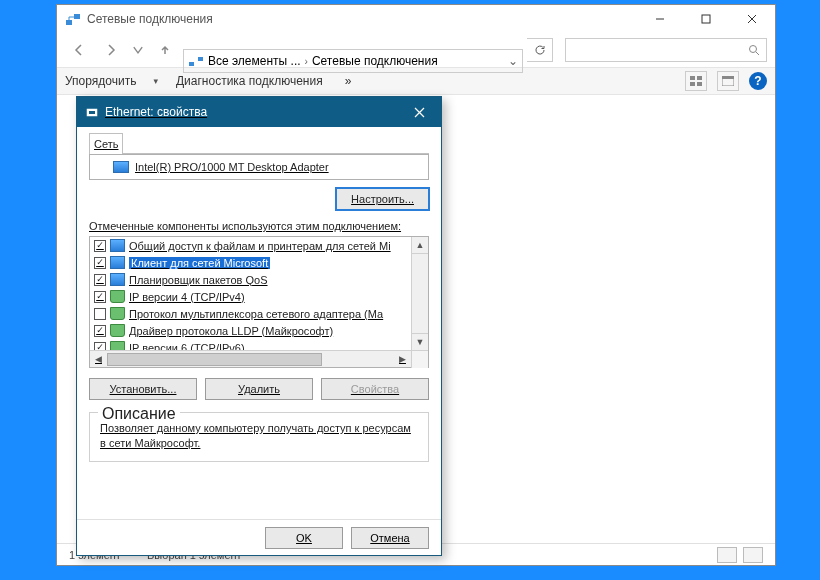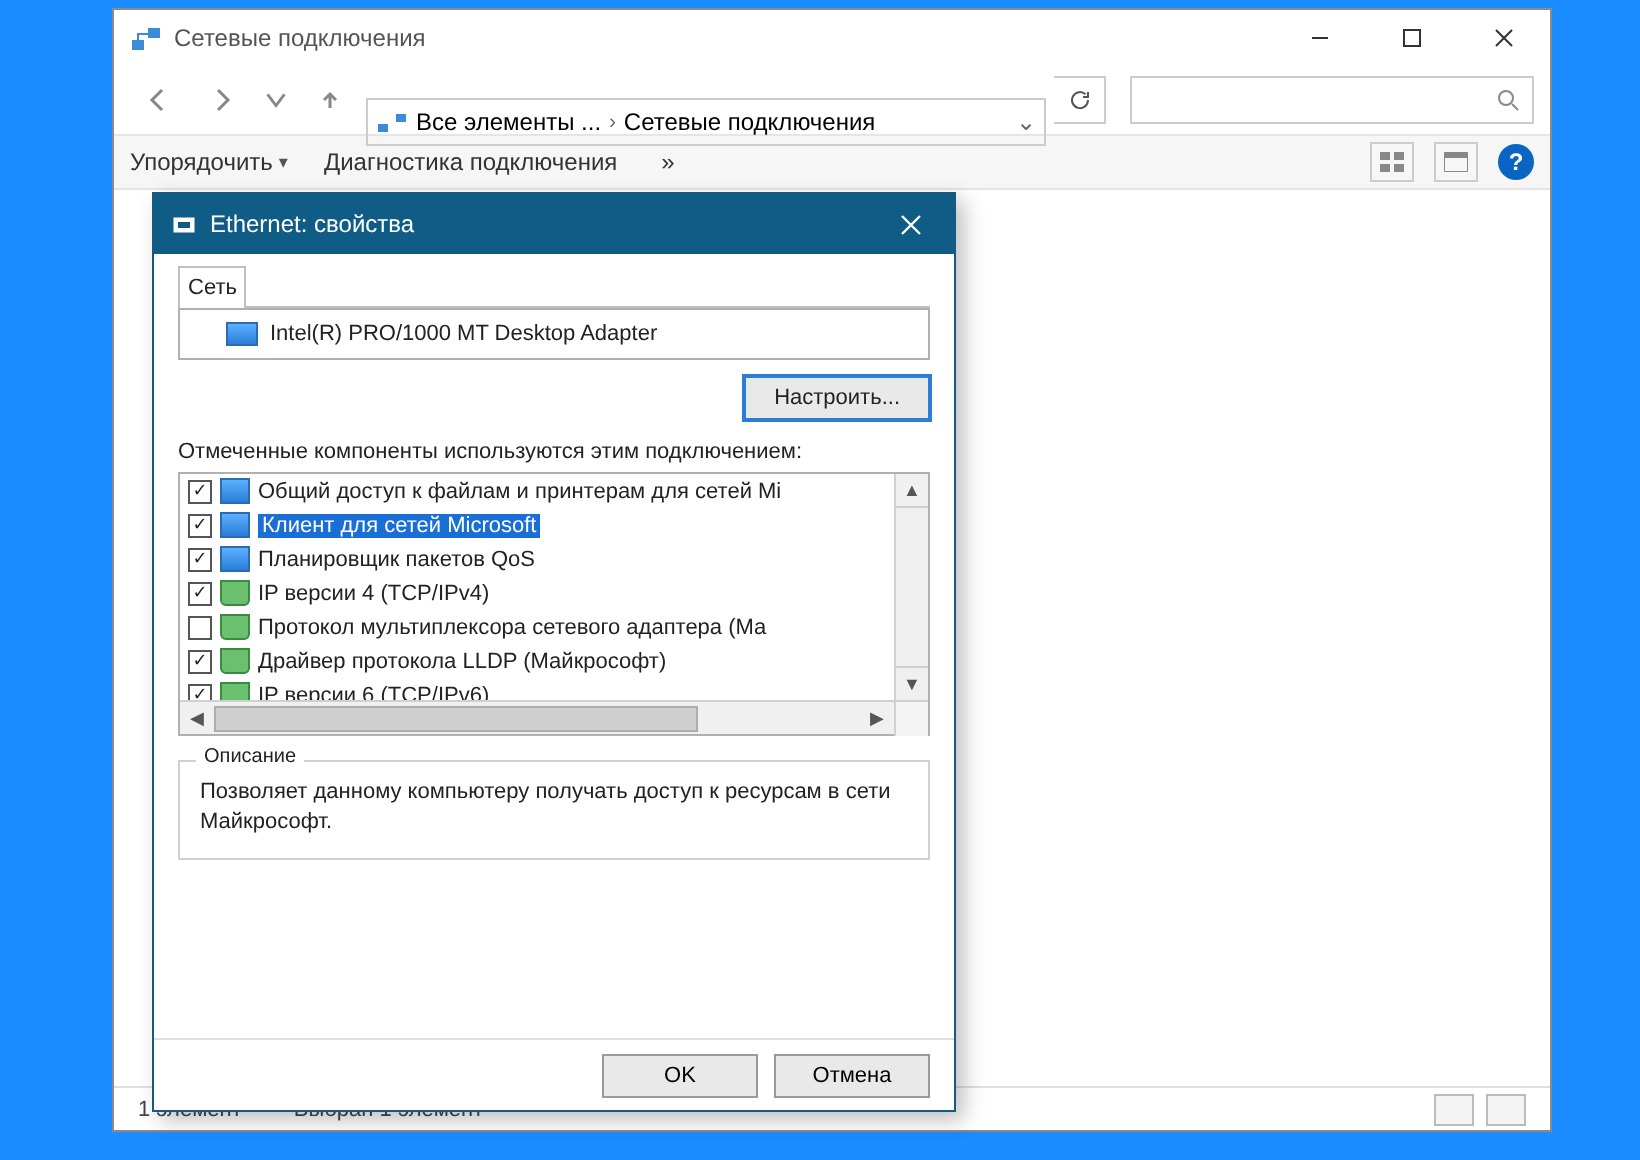--- a/index.html
+++ b/index.html
@@ -20,36 +20,36 @@
   .navarrow { width: 28px; height: 26px; display: flex; align-items: center; justify-content: center; color: #888; }
   .navarrow svg { width: 14px; height: 14px; }
   .address { flex: 0 0 340px; height: 24px; border: 1px solid #ccc; display: flex; align-items: center; padding: 0 4px; font-size: 12px; gap: 4px; margin-top: 22px; }
   .address .crumb { white-space: nowrap; }
   .address .sep { color: #666; font-size: 10px; }
   .address .dd { margin-left: auto; color: #666; }
   .refresh { width: 26px; height: 24px; border: 1px solid #ccc; border-left: none; display: flex; align-items: center; justify-content: center; }
   .search { flex: 1; height: 24px; border: 1px solid #ccc; margin-left: 8px; display: flex; align-items: center; justify-content: flex-end; padding: 0 6px; color: #888; }
 
   .exp-toolbar { height: 28px; border-top: 1px solid #e5e5e5; border-bottom: 1px solid #e5e5e5; background: #f6f6f6; display: flex; align-items: center; font-size: 12px; padding: 0 8px; gap: 18px; color: #333; }
-  .exp-toolbar .ti { display: flex; align-items: center; gap: 3px; }
+  .exp-toolbar .ti { display: flex; align-items: center; gap: 17px; }
   .exp-toolbar .ti .dd { font-size: 9px; color: #555; }
   .exp-toolbar .more { margin-left: 4px; }
   .exp-toolbar .right { margin-left: auto; display: flex; gap: 10px; align-items: center; }
   .viewbtn { width: 22px; height: 20px; border: 1px solid #ccc; display: flex; align-items: center; justify-content: center; }
   .help { width: 18px; height: 18px; border-radius: 50%; background: #0a64c2; color: #fff; font-size: 12px; font-weight: bold; display: flex; align-items: center; justify-content: center; }
 
   .exp-body { position: absolute; top: 92px; left: 0; right: 0; bottom: 22px; background: #fff; }
   .exp-status { position: absolute; left: 0; right: 0; bottom: 0; height: 22px; border-top: 1px solid #e0e0e0; background: #fff; font-size: 11px; color: #444; display: flex; align-items: center; padding: 0 12px; gap: 26px; }
   .exp-status .right { margin-left: auto; display: flex; gap: 6px; }
   .statbtn { width: 20px; height: 16px; border: 1px solid #bbb; background: #f4f4f4; }
 
   
   .dialog {
-    position: absolute; left: 76px; top: 96px; width: 402px; height: 460px;
-    background: #fff; border: 1px solid #185a7d; box-shadow: 4px 4px 10px rgba(0,0,0,.25);
+    position: absolute; left: 76px; top: 96px; width: 366px; height: 460px;
+    background: #fff; border: 1px solid #185a7d; box-shadow: 4px 4px 10px rgba(0,0,0,.25); text-decoration: underline;
   }
   .dlg-title { height: 30px; background: #0f5d86; color: #fff; display: flex; align-items: center; padding: 0 0 0 8px; font-size: 12px; }
   .dlg-title .icon { width: 14px; height: 14px; margin-right: 6px; }
   .dlg-title .spacer { flex: 1; }
   .dlg-title .close { width: 44px; height: 30px; display: flex; align-items: center; justify-content: center; }
   .dlg-title .close svg { width: 11px; height: 11px; stroke: #fff; }
 
   .dlg-body { padding: 6px 12px 10px 12px; height: 392px; font-size: 11px; color: #222; }
   .tabs { display: flex; border-bottom: 1px solid #c0c0c0; }
   .tab { padding: 4px 4px; border: 1px solid #c0c0c0; border-bottom: none; background: #fff; margin-bottom: -1px; font-size: 11px; }
@@ -78,21 +78,21 @@
   .hscroll { height: 17px; background: #f0f0f0; border-top: 1px solid #d0d0d0; display: flex; align-items: center; }
   .hscroll .arr { width: 17px; height: 17px; display:flex; align-items:center; justify-content:center; font-size:9px; color:#555; }
   .hscroll .track { flex: 1; height: 17px; position: relative; }
   .hscroll .thumb { position: absolute; left: 0; top: 2px; height: 13px; width: 75%; background: #cfcfcf; border: 1px solid #adadad; }
   .hscroll .corner { width: 17px; height: 17px; background: #f4f4f4; border-left: 1px solid #d0d0d0; }
 
   .btn-row { display: flex; gap: 8px; margin-top: 10px; }
   .btn-row .btn { flex: 1; }
 
   .grp { border: 1px solid #d0d0d0; margin-top: 12px; padding: 8px 10px 10px 10px; position: relative; }
-  .grp .legend { position: absolute; top: -8px; left: 8px; background: #fff; padding: 0 4px; font-size: 10px; }
+  .grp .legend { position: absolute; top: -8px; left: 8px; background: #fff; padding: 0 4px; font-size: 16px; }
   .grp .desc { font-size: 11px; line-height: 1.35; color: #222; }
 
   .dlg-foot { height: 36px; border-top: 1px solid #e0e0e0; display: flex; align-items: center; justify-content: flex-end; gap: 8px; padding: 0 12px; }
   .dlg-foot .btn { width: 78px; }
 
   .micon { width:16px; height:14px; display:inline-block; }
   svg { display: block; }
 </style>
 </head>
 <body>
@@ -292,20 +292,25 @@
       <div class="hscroll">
         <div class="arr">◀</div>
         <div class="track">
             <div class="thumb"></div>
           </div>
         <div class="arr">▶</div>
         <div class="corner"></div>
       </div>
     </div>
 
+    <div class="btn-row">
+      <div class="btn">Установить...</div>
+      <div class="btn">Удалить</div>
+      <div class="btn disabled">Свойства</div>
+    </div>
 
     <div class="grp">
       <div class="legend">Описание</div>
       <div class="desc">Позволяет данному компьютеру получать доступ к ресурсам в сети Майкрософт.</div>
     </div>
   </div>
 
   <div class="dlg-foot">
     <div class="btn">OK</div>
     <div class="btn">Отмена</div>

